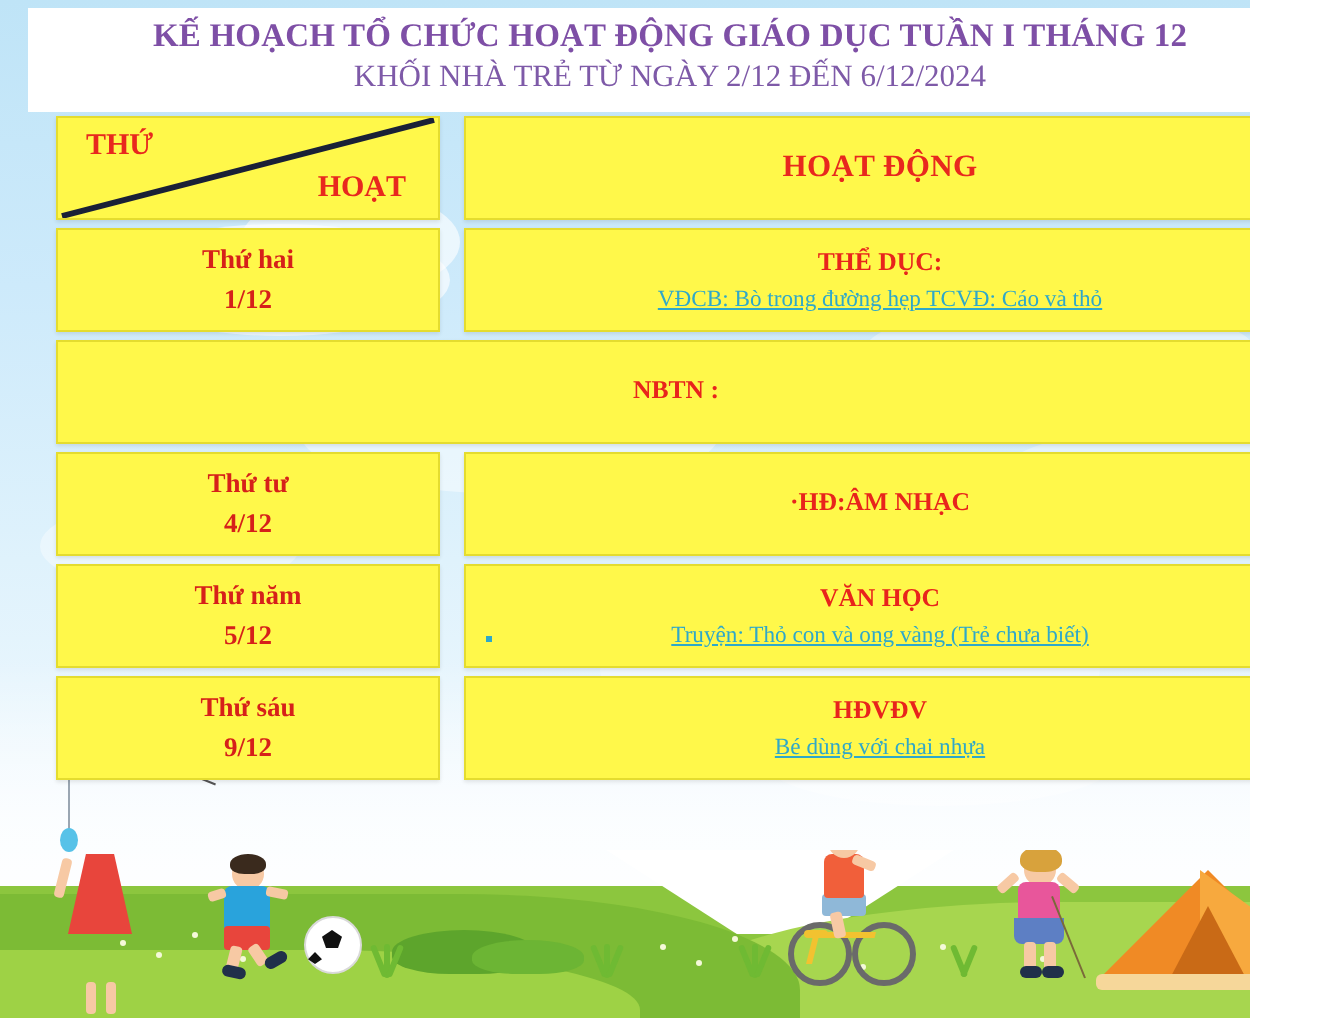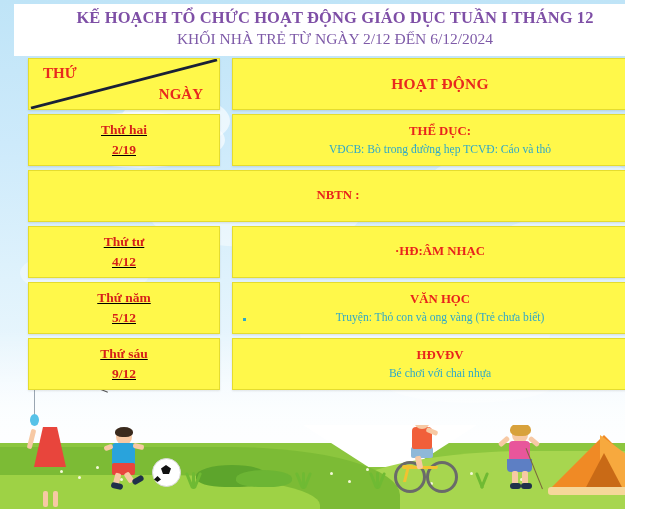--- a/index.html
+++ b/index.html
@@ -178,21 +178,20 @@
   .cell{
     background:#fff84a;
     border:1px solid #e4dc2f;
     box-shadow:0 1px 2px rgba(0,0,0,.10);
     box-sizing:border-box;
   }
   .cell-day{
     width:192px;flex:0 0 192px;margin-right:12px;
     display:flex;flex-direction:column;align-items:center;justify-content:center;
     padding:6px 0;
-    text-decoration:underline;
   }
   .cell-act{
     flex:1 1 auto;
     display:flex;flex-direction:column;align-items:center;justify-content:center;
     padding:5px 8px;position:relative;
   }
   .head-row .cell{height:52px;}
   .body-row .cell{height:52px;}
   
   .cell-head-day{position:relative;}
@@ -209,21 +208,21 @@
   }
   .cell-head-act .hd{
     font-size:15.5px;font-weight:bold;color:#e8281e;letter-spacing:.2px;
   }
   .day-name{font-size:13.5px;font-weight:bold;color:#d6201a;line-height:1.45;}
   .day-date{font-size:13.5px;font-weight:bold;color:#d6201a;line-height:1.45;}
   .act-title{
     font-size:12.8px;font-weight:bold;color:#e8241c;line-height:1.5;text-align:center;
   }
   .act-sub{
-    font-size:11.6px;color:#2fa8c9;line-height:1.5;text-align:center;font-weight:normal;
+    font-size:11.6px;color:#2fa8c9;line-height:1.5;text-align:center;font-weight:normal;text-decoration:underline;
   }
   .act-bullet{
     position:absolute;left:10px;bottom:12px;width:3px;height:3px;background:#2fa8c9;
   }
 </style>
 </head>
 <body>
 
 <div class="poster">
 
@@ -345,31 +344,31 @@
   </div>
 
   <div class="table">
 
     <div class="row head-row">
       <div class="cell cell-day cell-head-day">
         <svg class="diag" viewBox="0 0 192 52" preserveAspectRatio="none">
           <line x1="2" y1="51" x2="190" y2="1" stroke="#1a2036" stroke-width="3"></line>
         </svg>
         <span class="thu">THỨ</span>
-        <span class="ngay">NGÀY</span>
+        <span class="ngay">HOẠT</span>
       </div>
       <div class="cell cell-act cell-head-act">
         <span class="hd">HOẠT ĐỘNG</span>
       </div>
     </div>
 
     <div class="row body-row">
       <div class="cell cell-day">
         <span class="day-name">Thứ hai</span>
-        <span class="day-date">2/19</span>
+        <span class="day-date">1/12</span>
       </div>
       <div class="cell cell-act">
         <span class="act-title">THỂ DỤC:</span>
         <span class="act-sub">VĐCB: Bò trong đường hẹp TCVĐ: Cáo và thỏ</span>
       </div>
     </div>
 
     <div class="row body-row">
       <div class="cell cell-act">
         <span class="act-title">NBTN :</span>
@@ -398,18 +397,18 @@
       </div>
     </div>
 
     <div class="row body-row">
       <div class="cell cell-day">
         <span class="day-name">Thứ sáu</span>
         <span class="day-date">9/12</span>
       </div>
       <div class="cell cell-act">
         <span class="act-title">HĐVĐV</span>
-        <span class="act-sub">Bé chơi với chai nhựa</span>
+        <span class="act-sub">Bé dùng với chai nhựa</span>
       </div>
     </div>
 
   </div>
 </div>
 
 </body></html>

